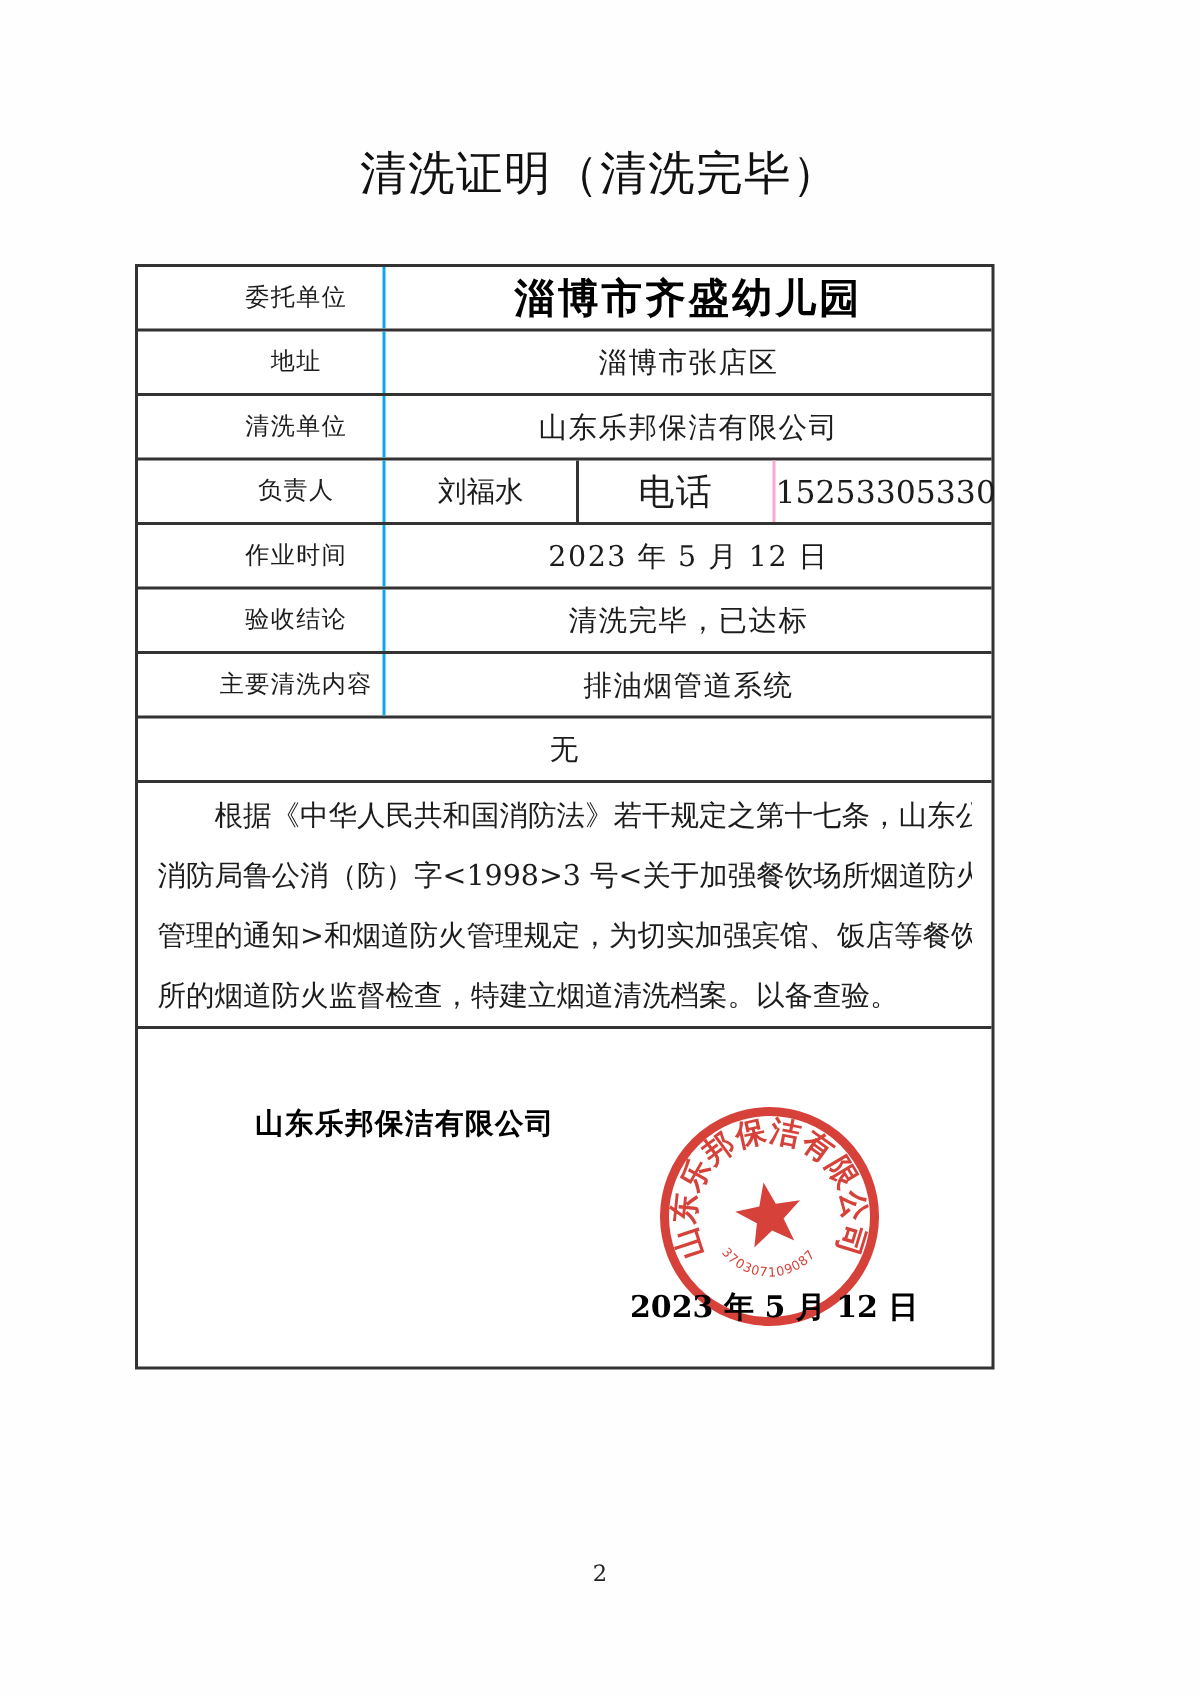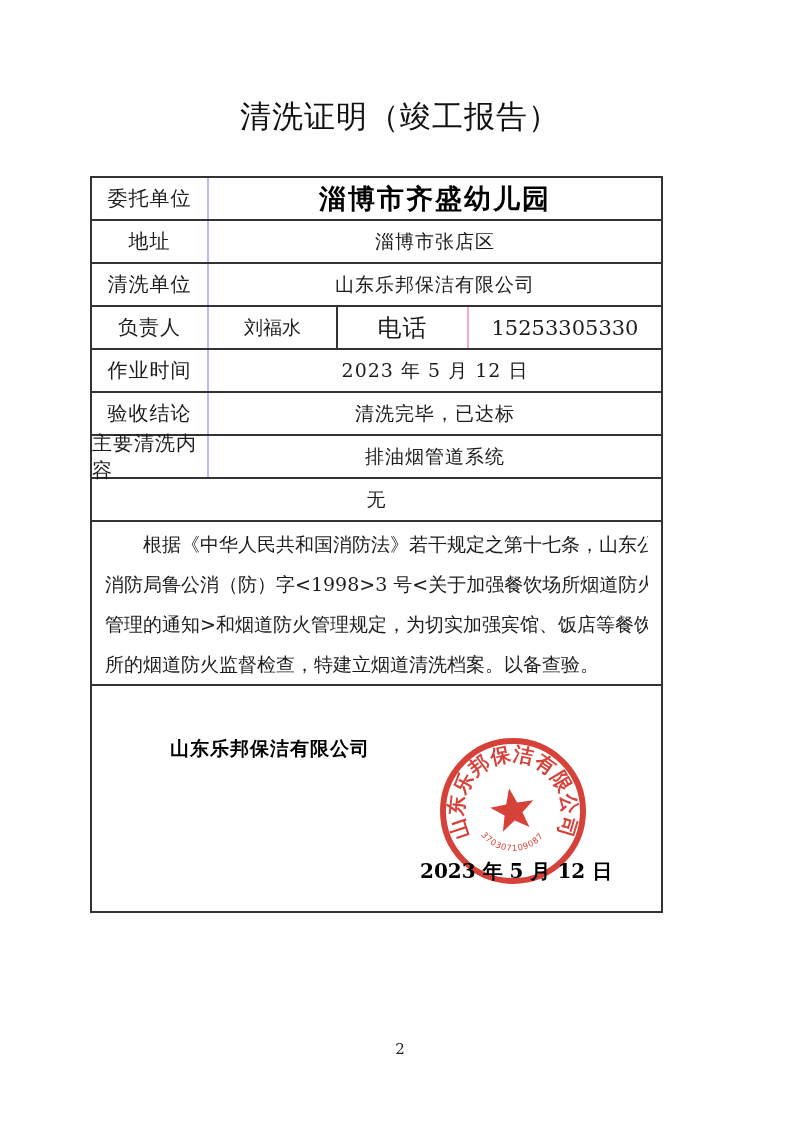--- a/index.html
+++ b/index.html
@@ -15,23 +15,23 @@
     position:absolute;top:94px;left:0;width:100%;
     text-align:center;font-size:31px;line-height:44px;letter-spacing:1px;
     color:#111;
   }
   .doc-box{
     position:absolute;top:176px;left:90px;width:569px;
     border:2px solid #333;background:#fff;
   }
   .trow{display:flex;height:41px;border-bottom:2px solid #333;}
   .tlabel{
-    width:115px;flex:0 0 115px;border-right:2px solid #c4b5fd;
+    width:115px;flex:0 0 115px;border-right:2px solid #0ea5e9;
     display:flex;align-items:center;justify-content:center;
-    font-size:20px;letter-spacing:1px;
+    font-size:16px;letter-spacing:1px;padding-left:48px;
   }
   .tvalue{
     flex:1;display:flex;align-items:center;justify-content:center;
     font-size:19px;letter-spacing:1px;
   }
   .tvalue.big{
     font-family:Liberation Serif, serif;
     font-weight:bold;font-size:27px;letter-spacing:2px;color:#000;
   }
   .tcell-mid{
@@ -71,21 +71,21 @@
     mix-blend-mode:multiply;opacity:0.9;
   }
   .page-num{
     position:absolute;top:1040px;left:0;width:100%;
     text-align:center;font-size:15px;color:#222;
   }
 </style>
 </head>
 <body>
 
-<div class="doc-title">清洗证明（竣工报告）</div>
+<div class="doc-title">清洗证明（清洗完毕）</div>
 
 <div class="doc-box">
 
   <div class="trow">
     <div class="tlabel">委托单位</div>
     <div class="tvalue big">淄博市齐盛幼儿园</div>
   </div>
 
   <div class="trow">
     <div class="tlabel">地址</div>

